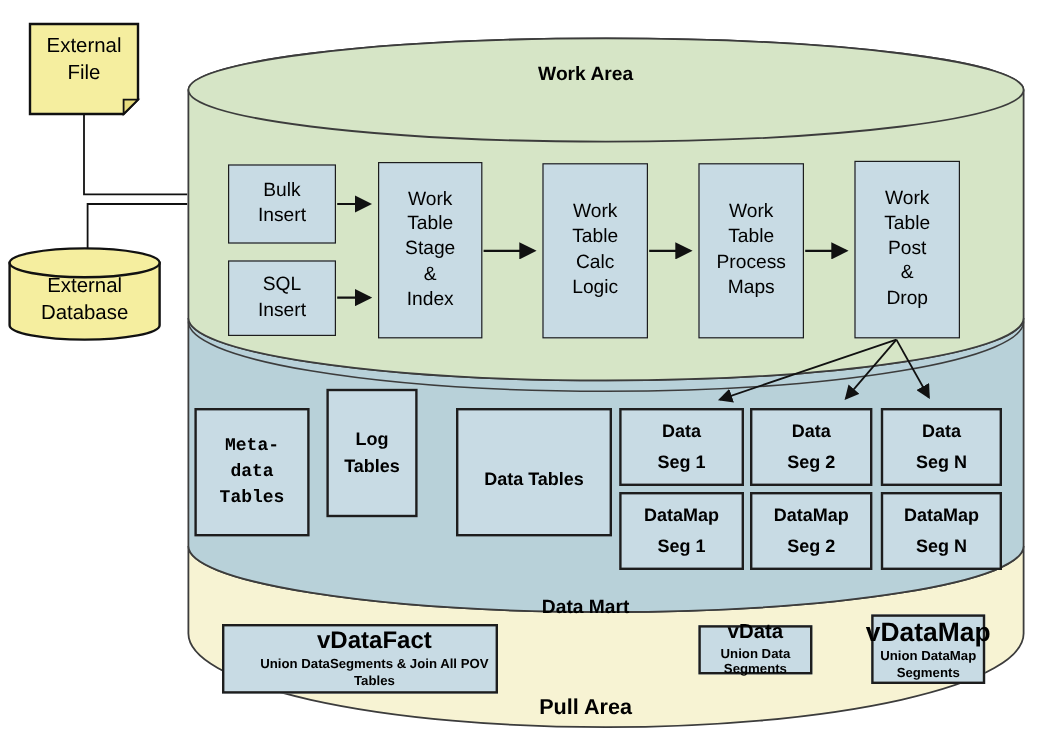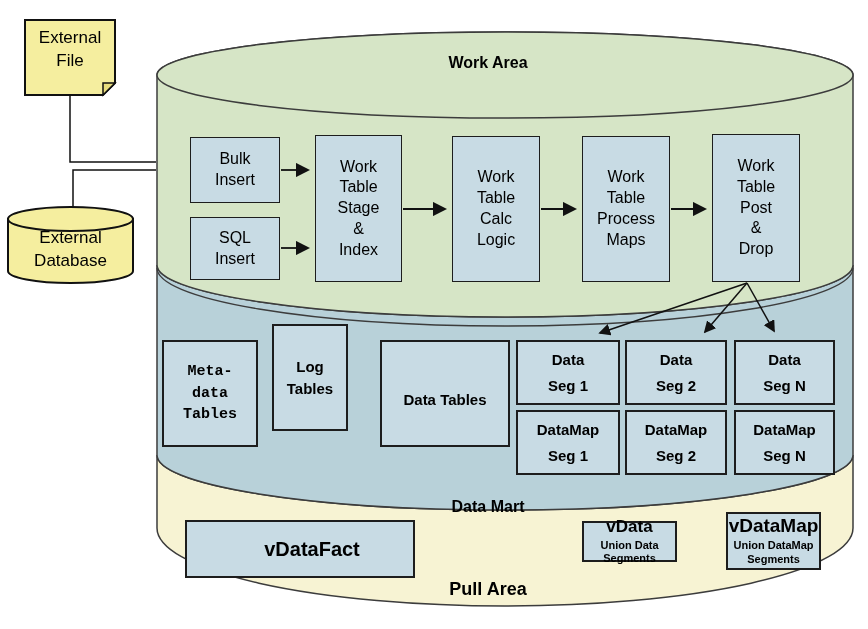--- a/index.html
+++ b/index.html
@@ -22,21 +22,21 @@
   }
   .wbox{font-size:16px;line-height:1.3;font-weight:normal;border-width:1.5px;}
   .mbox{font-size:15px;line-height:1.45;font-weight:bold;}
   .segbox{font-size:15px;font-weight:bold;justify-content:space-evenly;}
   .np-title{font-size:15px;line-height:1.45;font-weight:bold;}
   .np-sub{font-size:15px;font-weight:bold;margin-top:12px;}
   .vbox .v-title{font-weight:bold;line-height:1.15;}
   .vbox .v-sub{font-weight:bold;font-size:11px;line-height:1.25;margin-top:2px;}
   .vdatafact .v-title{font-size:20px;}
   .vdata .v-title{font-size:17px;}
-  .vdatamap .v-title{font-size:19px;}
+  .vdatamap .v-title{font-size:22px;}
 </style>
 </head>
 <body>
 
 <div class="stage">
 
   <svg width="868" height="629" viewBox="0 0 868 629">
     <defs>
       <marker id="ah" viewBox="0 0 10 10" refX="8.5" refY="5" markerWidth="8" markerHeight="8" orient="auto">
         <path d="M0,0 L10,5 L0,10 z" fill="#111"></path>
@@ -131,20 +131,21 @@
     <span>DataMap</span>
     <span>Seg 2</span>
   </div>
   <div class="box segbox" style="left:734px;top:410px;width:101px;height:65px;">
     <span>DataMap</span>
     <span>Seg N</span>
   </div>
 
   <div class="box vbox vdatafact" style="left:185px;top:520px;width:230px;height:58px;padding-left:24px;">
     <span class="v-title">vDataFact</span>
+    <span class="v-sub">Union DataSegments &amp; Join All POV Tables</span>
   </div>
   <div class="box vbox vdata" style="left:582px;top:521px;width:95px;height:41px;align-items:center;">
     <span class="v-title">vData</span>
     <span class="v-sub">Union Data
 Segments</span>
   </div>
   <div class="box vbox vdatamap" style="left:726px;top:512px;width:95px;height:58px;">
     <span class="v-title">vDataMap</span>
     <span class="v-sub">Union DataMap
 Segments</span>

